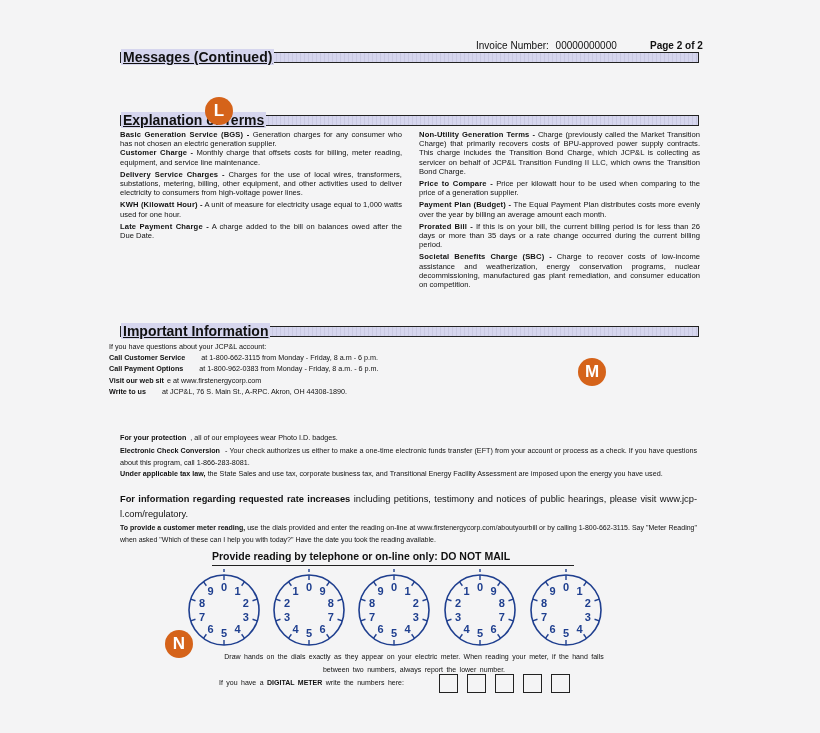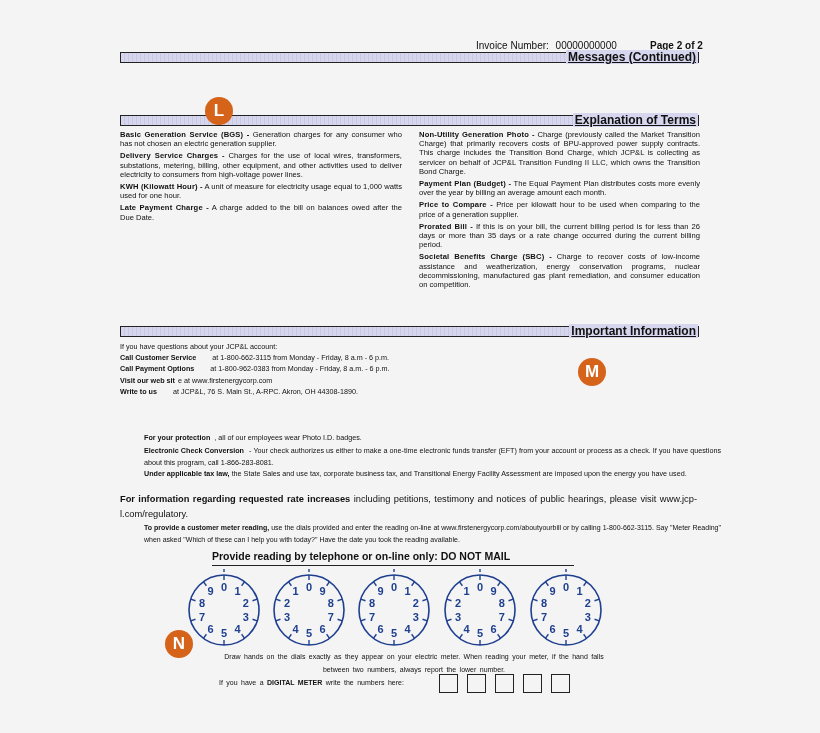--- a/index.html
+++ b/index.html
@@ -5,29 +5,29 @@
   html, body { margin: 0; padding: 0; }
   body {
     width: 820px; height: 733px; position: relative; overflow: hidden;
     background: #f4f4f5; font-family: "Liberation Sans", sans-serif; color: #111;
   }
   .abs { position: absolute; }
   .hdr-right { font-size: 10px; }
   .bar {
     position: absolute; height: 9px; border: 1.5px solid #222;
     background: repeating-linear-gradient(90deg, #d6d6ee 0 3px, #c9c9e2 3px 4px);
-    font-size: 12px; font-weight: bold; text-align: right; line-height: 9px;
+    font-size: 14px; font-weight: bold; text-align: left; line-height: 9px;
   }
   .bar span { background: #d6d6ee; padding: 0 2px; text-decoration: underline; }
   .terms { font-size: 7.6px; line-height: 9.2px; text-align: justify; }
   .term { margin-bottom: 3px; }
   .term b { letter-spacing: 0.15px; }
   .info { font-size: 7.2px; line-height: 11.2px; }
   .info b { margin-right: 14px; }
-  .para { font-size: 7.2px; line-height: 11.5px; text-align: justify; margin-left: 24px; }
+  .para { font-size: 7.2px; line-height: 11.5px; text-align: justify; }
   .big { font-size: 9.3px; line-height: 15px; text-align: justify; }
   .badge {
     position: absolute; width: 28px; height: 28px; border-radius: 50%;
     background: #d5631a; color: #fff; font-weight: bold; font-size: 17px;
     text-align: center; line-height: 28px;
   }
   .dial { position: absolute; top: 569px; width: 80px; height: 80px; }
   .box { position: absolute; top: 674px; width: 17px; height: 17px; border: 1.5px solid #222; }
 </style>
 </head>
@@ -43,38 +43,39 @@
   <span>Messages (Continued)</span>
 </div>
 
 <div class="bar" style="left:120px; top:115px; width:577px;">
   <span>Explanation of Terms</span>
 </div>
 <div class="badge" style="left:205px; top:97px;">L</div>
 
 <div class="abs terms" style="left:120px; top:130px; width:282px;">
   <div class="term"><b>Basic Generation Service (BGS) -</b> <span>Generation charges for any consumer who has not chosen an electric generation supplier.</span></div>
+  <div class="term" style="margin-top:-3px;"><b>Customer Charge -</b> <span>Monthly charge that offsets costs for billing, meter reading, equipment, and service line maintenance.</span></div>
   <div class="term"><b>Delivery Service Charges -</b> <span>Charges for the use of local wires, transformers, substations, metering, billing, other equipment, and other activities used to deliver electricity to consumers from high-voltage power lines.</span></div>
   <div class="term"><b>KWH (Kilowatt Hour) -</b> <span>A unit of measure for electricity usage equal to 1,000 watts used for one hour.</span></div>
   <div class="term"><b>Late Payment Charge -</b> <span>A charge added to the bill on balances owed after the Due Date.</span></div>
 </div>
 
 <div class="abs terms" style="left:419px; top:130px; width:281px;">
-  <div class="term"><b>Non-Utility Generation Photo -</b> <span>Charge (previously called the Market Transition Charge) that primarily recovers costs of BPU-approved power supply contracts. This charge includes the Transition Bond Charge, which JCP&amp;L is collecting as servicer on behalf of JCP&amp;L Transition Funding II LLC, which owns the Transition Bond Charge.</span></div>
+  <div class="term"><b>Non-Utility Generation Terms -</b> <span>Charge (previously called the Market Transition Charge) that primarily recovers costs of BPU-approved power supply contracts. This charge includes the Transition Bond Charge, which JCP&amp;L is collecting as servicer on behalf of JCP&amp;L Transition Funding II LLC, which owns the Transition Bond Charge.</span></div>
+  <div class="term"><b>Price to Compare -</b> <span>Price per kilowatt hour to be used when comparing to the price of a generation supplier.</span></div>
   <div class="term"><b>Payment Plan (Budget) -</b> <span>The Equal Payment Plan distributes costs more evenly over the year by billing an average amount each month.</span></div>
-  <div class="term"><b>Price to Compare -</b> <span>Price per kilowatt hour to be used when comparing to the price of a generation supplier.</span></div>
   <div class="term"><b>Prorated Bill -</b> <span>If this is on your bill, the current billing period is for less than 26 days or more than 35 days or a rate change occurred during the current billing period.</span></div>
   <div class="term"><b>Societal Benefits Charge (SBC) -</b> <span>Charge to recover costs of low-income assistance and weatherization, energy conservation programs, nuclear decommissioning, manufactured gas plant remediation, and consumer education on competition.</span></div>
 </div>
 
 <div class="bar" style="left:120px; top:326px; width:577px;">
   <span>Important Information</span>
 </div>
 
-<div class="abs info" style="left:120px; top:341px; width:450px;">
+<div class="abs info" style="left:109px; top:341px; width:450px;">
   <div>If you have questions about your JCP&amp;L account:</div>
   <div><b>Call Customer Service</b> <span>at 1-800-662-3115 from Monday - Friday, 8 a.m - 6 p.m.</span></div>
   <div><b>Call Payment Options</b> <span>at 1-800-962-0383 from Monday - Friday, 8 a.m. - 6 p.m.</span></div>
   <div><b style="margin-right:1px;">Visit our web sit</b> <span>e at www.firstenergycorp.com</span></div>
   <div><b>Write to us</b> <span>at JCP&amp;L, 76 S. Main St., A-RPC. Akron, OH  44308-1890.</span></div>
 </div>
 <div class="badge" style="left:578px; top:358px;">M</div>
 
 <div class="abs para" style="left:120px; top:432px; width:577px;">
   <b style="margin-right:4px;">For your protection</b><span>, all of our employees wear Photo I.D. badges.</span>

